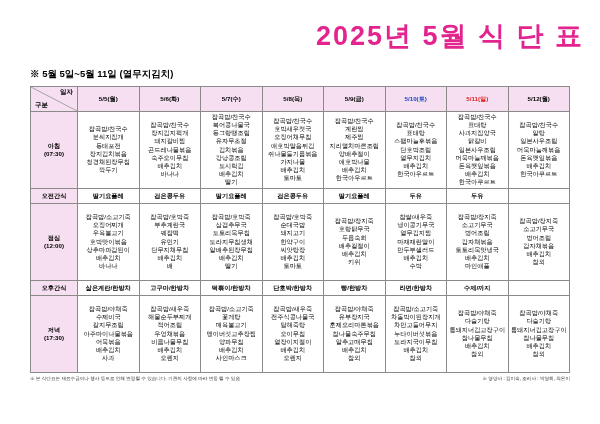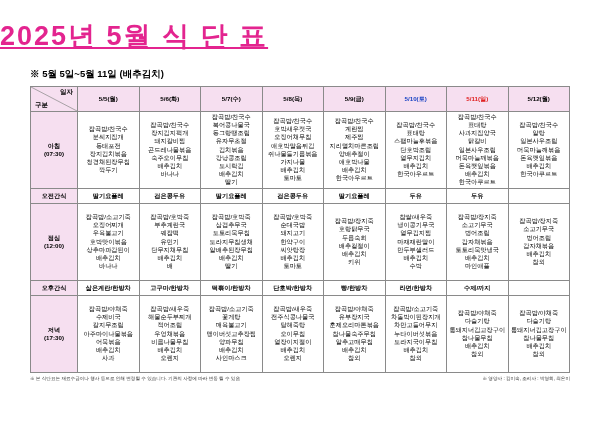--- a/index.html
+++ b/index.html
@@ -15,29 +15,28 @@
     overflow: hidden;
   }
   .page {
     position: relative;
     width: 600px;
     height: 424px;
     box-sizing: border-box;
     padding: 0;
   }
   .title {
-    text-align: left;
+    text-align: right;
     font-family: "Liberation Sans", sans-serif;
     font-size: 27px;
     font-weight: bold;
     color: #e3248f;
     letter-spacing: 2px;
     margin: 22px 16px 0 0;
     line-height: 1.1;
-    text-decoration: underline;
   }
   .subtitle {
     font-size: 9.5px;
     font-weight: bold;
     margin: 16px 0 5px 30px;
     color: #000;
   }
   table.menu {
     border-collapse: collapse;
     width: 540px;
@@ -119,21 +118,21 @@
   }
   .footnote span { display: inline-block; }
 </style>
 </head>
 <body>
 
 <div class="page">
 
   <div class="title">2025년 5월 식 단 표</div>
 
-  <div class="subtitle">※ 5월 5일~5월 11일 (배추김치)</div>
+  <div class="subtitle">※ 5월 5일~5월 11일 (열무지김치)</div>
 
   <table class="menu">
     <thead>
       <tr>
         <th class="hdr-corner">
           <svg class="diag" viewBox="0 0 46 22" preserveAspectRatio="none">
             <line x1="0" y1="0" x2="46" y2="22" stroke="#8a8a8a" stroke-width="0.7"></line>
           </svg>
           <span class="d-day">일자</span>
           <span class="d-cls">구분</span>

